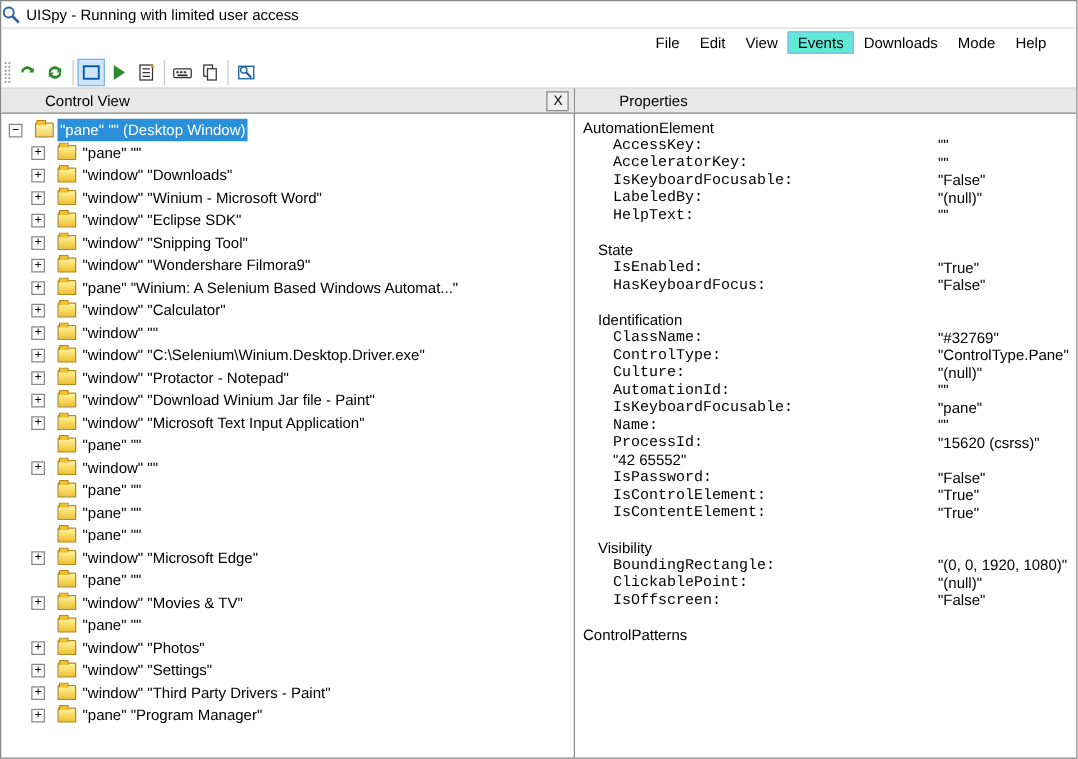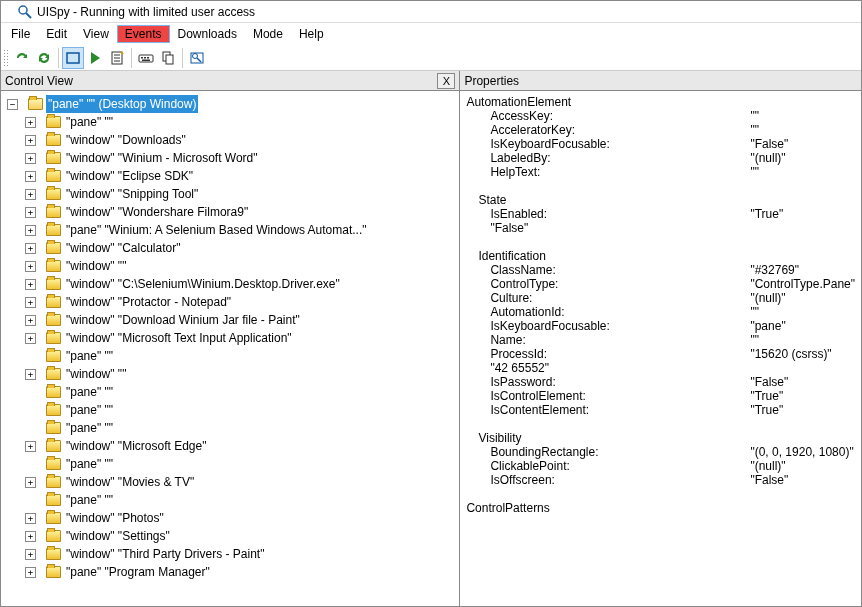--- a/index.html
+++ b/index.html
@@ -11,40 +11,41 @@
     color: #000;
     width: 862px;
     height: 607px;
     overflow: hidden;
     border: 1px solid #888;
   }
   .titlebar {
     height: 22px;
     display: flex;
     align-items: center;
-    padding: 0 16px;
+    padding: 0 0;
     gap: 4px;
     border-bottom: 1px solid #ddd;
   }
   .titlebar .app-icon {
     width: 16px; height: 16px;
     display: inline-flex; align-items: center; justify-content: center;
   }
   .menubar {
     height: 22px;
     display: flex;
     align-items: center;
-    padding: 0 2px;
+    padding: 0 16px;
+    justify-content: flex-end;
   }
   .menu-item {
     padding: 2px 8px;
     cursor: default;
   }
   .menu-item.active {
-    background: #ef4444;
+    background: #5eead4;
     border: 1px solid #7eb4ea;
     padding: 1px 7px;
   }
   .toolbar {
     height: 26px;
     display: flex;
     align-items: center;
     padding: 0 2px;
     border-bottom: 1px solid #ccc;
   }
@@ -79,21 +80,21 @@
     flex-direction: column;
   }
   .pane-header {
     height: 20px;
     background: #e8e8e8;
     border-bottom: 1px solid #888;
     display: flex;
     align-items: center;
     padding: 0 4px;
   }
-  .pane-header .title { flex:1; }
+  .pane-header .title { flex:1;margin-left:31px; }
   .pane-header .close-x {
     width: 18px; height: 16px;
     border: 1px solid #888;
     display: inline-flex; align-items: center; justify-content: center;
     background: #f0f0f0;
     font-size: 11px;
     font-family: Arial, sans-serif;
   }
   .tree {
     flex:1;
@@ -154,21 +155,21 @@
     flex:1;
     overflow: auto;
     padding: 4px 6px;
   }
   .prop-h1 { padding-left: 0; }
   .prop-h2 { padding-left: 12px; }
   .prop-row {
     display: flex;
     padding-left: 24px;
   }
-  .prop-key { width: 260px; }
+  .prop-key { width: 260px; font-family: Liberation Mono, monospace; }
   .prop-val { flex:1; color:#000; }
   svg { display:block; }
 </style>
 </head>
 <body>
 
 <div class="titlebar">
   <span class="app-icon">
     <svg width="16" height="16" viewBox="0 0 16 16">
       <circle cx="6" cy="6" r="4" fill="none" stroke="#2563a8" stroke-width="1.5"></circle>
@@ -472,20 +473,21 @@
           <span class="prop-key">HelpText:</span>
           <span class="prop-val">""</span>
         </div>
         <div style="height: 14px;"></div>
         <div class="prop-h2">State</div>
         <div class="prop-row">
           <span class="prop-key">IsEnabled:</span>
           <span class="prop-val">"True"</span>
         </div>
         <div class="prop-row">
+          <span class="prop-key">HasKeyboardFocus:</span>
           <span class="prop-val">"False"</span>
         </div>
         <div style="height: 14px;"></div>
         <div class="prop-h2">Identification</div>
         <div class="prop-row">
           <span class="prop-key">ClassName:</span>
           <span class="prop-val">"#32769"</span>
         </div>
         <div class="prop-row">
           <span class="prop-key">ControlType:</span>

